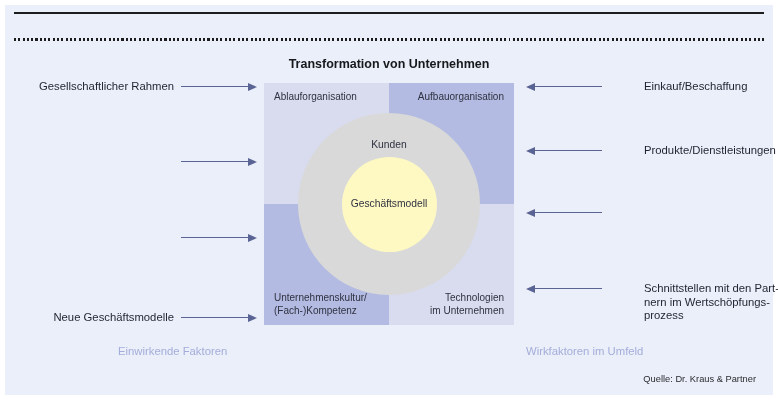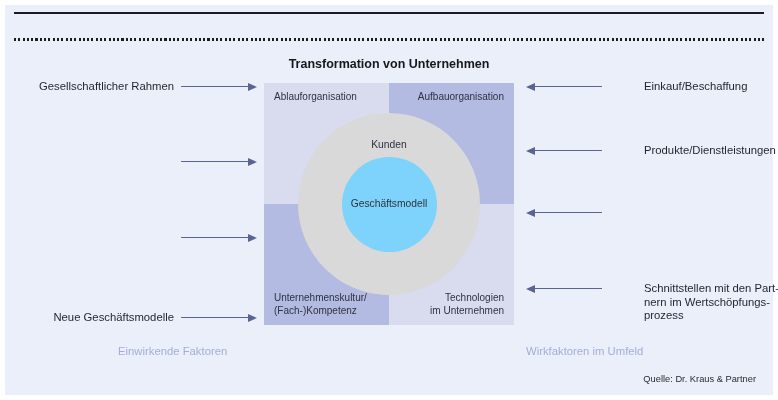--- a/index.html
+++ b/index.html
@@ -117,21 +117,21 @@
   }
   #core {
     position: absolute;
     left: 50%;
     top: 50%;
     width: 95px;
     height: 95px;
     margin-left: -47.5px;
     margin-top: -47.5px;
     border-radius: 50%;
-    background: #7dd3fc;
+    background: #fef9c3;
   }
   #ring-label {
     position: absolute;
     left: 0;
     top: 26px;
     width: 182px;
     text-align: center;
     font-size: 10.3px;
     color: #2f3240;
   }

